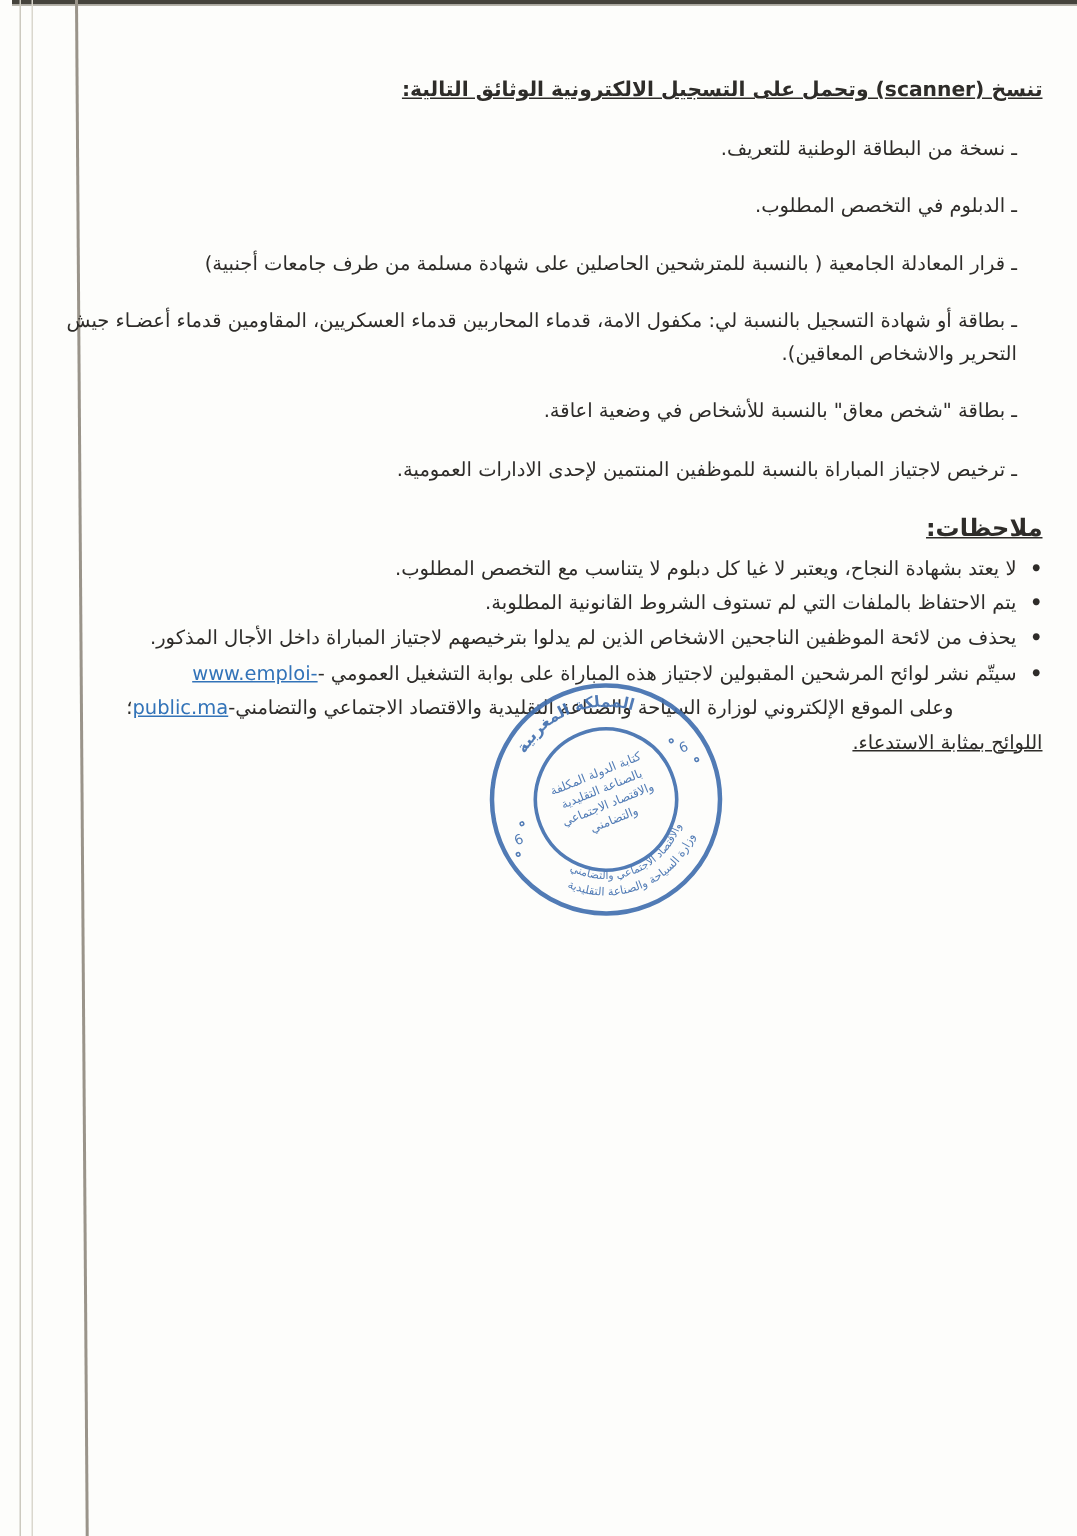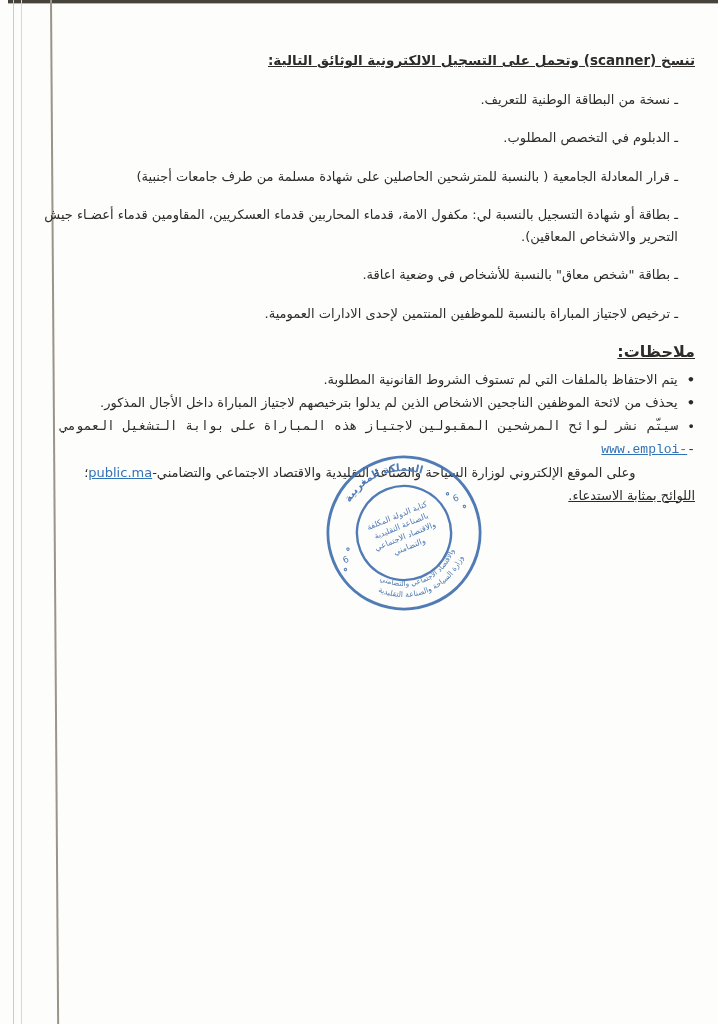--- a/index.html
+++ b/index.html
@@ -21,21 +21,21 @@
            font-size:13px;line-height:21.5px;}
   .doc-header{font-weight:bold;font-size:13.5px;text-decoration:underline;margin:0 0 15px 0;}
   .doc-list{margin:0;padding:0;list-style:none;}
   .doc-list li{margin:17px;padding:0;}
   .doc-list li.overflow{margin-left:-26px;}
   .notes-title{font-weight:bold;font-size:16px;text-decoration:underline;margin:8px 0 6px 0;}
   .notes{margin:0;padding:0;list-style:none;}
   .notes li{margin:0 0 1px 0;line-height:22px;}
   .notes li::before{content:"•";font-weight:bold;margin-left:9px;}
   .notes li.composite::before{content:"";margin:0;}
-  .note4 .bullet-row{line-height:23px;font-family:Liberation Mono, monospace;}
+  .note4 .bullet-row{line-height:23px;}
   .note4 .bullet-row::before{content:"•";font-weight:bold;margin-left:9px;}
   .n4l2{direction:ltr;text-align:left;margin-left:33px;line-height:23px;unicode-bidi:isolate;}
   .n4l3{direction:ltr;text-align:left;margin-left:-23px;line-height:23px;unicode-bidi:isolate;}
   .n4l4{direction:rtl;text-align:right;line-height:23px;padding-left:120px;text-decoration:underline;}
   a.doclink{color:#3273b8;text-decoration:underline;direction:ltr;unicode-bidi:isolate;cursor:pointer;}
   
   .stamp{position:absolute;left:312px;top:441px;width:184px;height:184px;opacity:0.92;}
   .stamp svg{width:100%;height:100%;}
   .stamp text{fill:#4371b0;font-family:"DejaVu Sans",sans-serif;}
   .stamp circle{stroke:#4371b0;fill:none;}
@@ -58,20 +58,21 @@
     <li>ـ الدبلوم في التخصص المطلوب.</li>
     <li>ـ قرار المعادلة الجامعية ( بالنسبة للمترشحين الحاصلين على شهادة مسلمة من طرف جامعات أجنبية)</li>
     <li class="overflow">ـ بطاقة أو شهادة التسجيل بالنسبة لي: مكفول الامة، قدماء المحاربين قدماء العسكريين، المقاومين قدماء أعضـاء جيش التحرير والاشخاص المعاقين).</li>
     <li>ـ بطاقة "شخص معاق" بالنسبة للأشخاص في وضعية اعاقة.</li>
     <li>ـ ترخيص لاجتياز المباراة بالنسبة للموظفين  المنتمين لإحدى الادارات العمومية.</li>
   </ul>
 
   <p class="notes-title">ملاحظات:</p>
 
   <ul class="notes">
+    <li>لا يعتد بشهادة النجاح، ويعتبر لا غيا كل دبلوم لا يتناسب مع التخصص المطلوب.</li>
     <li>يتم الاحتفاظ بالملفات التي لم تستوف الشروط القانونية المطلوبة.</li>
     <li>يحذف من لائحة الموظفين الناجحين الاشخاص الذين لم يدلوا بترخيصهم لاجتياز المباراة داخل الأجال المذكور.</li>
     <li class="composite note4">
       <div class="bullet-row"><span>سيتّم نشر لوائح المرشحين المقبولين لاجتياز هذه المباراة على بوابة التشغيل العمومي -</span><a class="doclink">www.emploi-</a></div>
       <div class="n4l2"><span dir="rtl">؛ </span><a class="doclink">public.ma</a><span dir="rtl"> وعلى الموقع الإلكتروني لوزارة السياحة والصناعة التقليدية والاقتصاد الاجتماعي والتضامني-</span></div>
       <div class="n4l4">اللوائح بمثابة الاستدعاء.</div>
     </li>
   </ul>
 
 </div>

